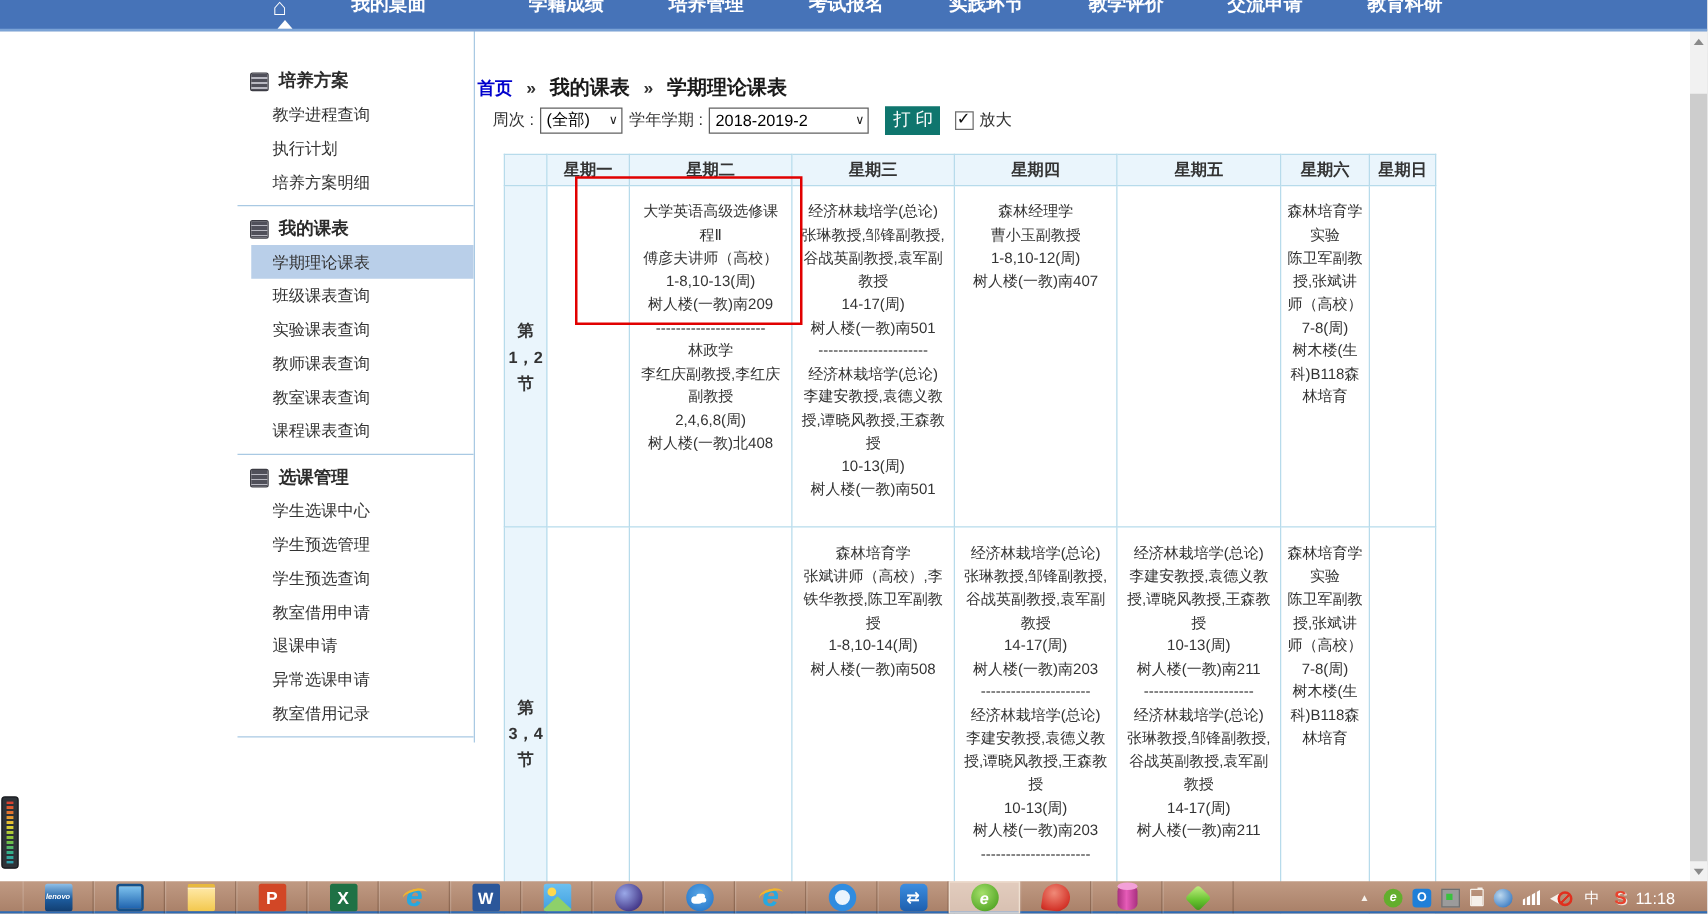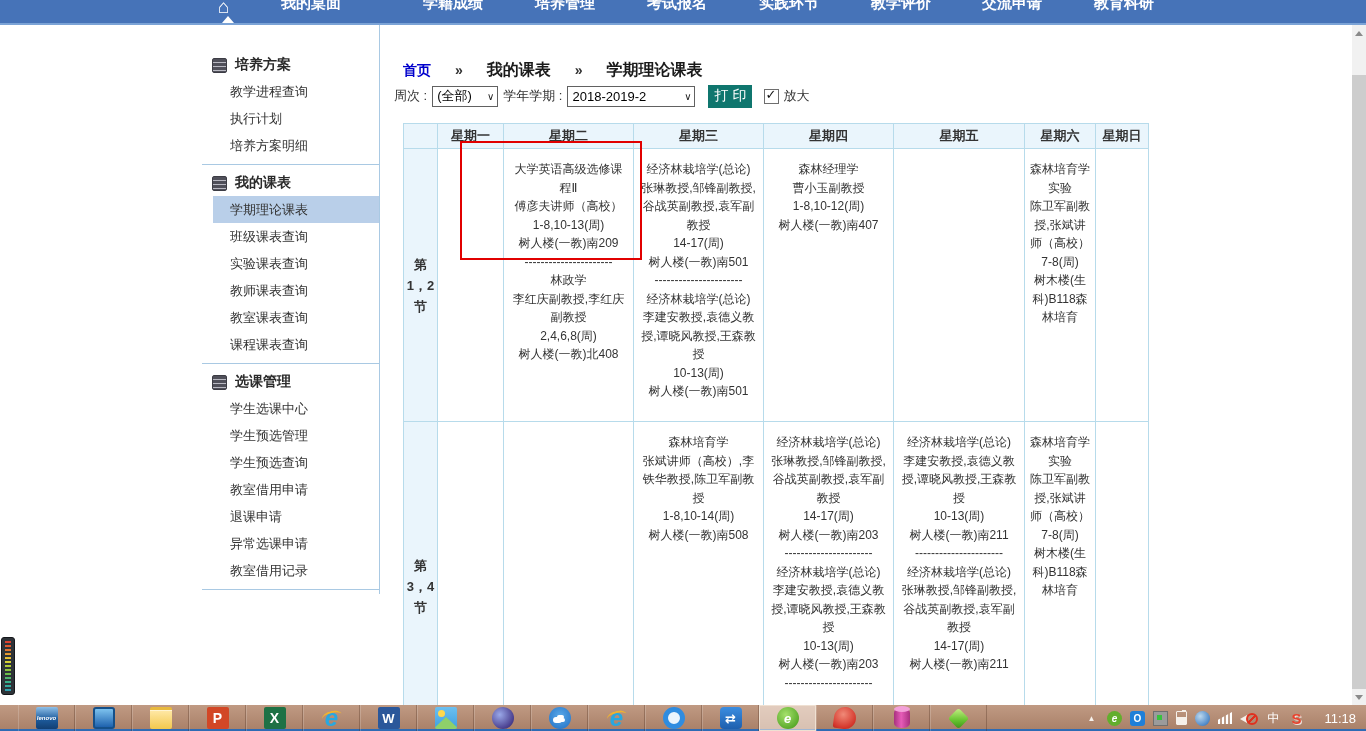--- a/index.html
+++ b/index.html
@@ -12,33 +12,33 @@
   .nav-item{position:absolute;top:-6px;width:120px;text-align:center;color:#fff;
             font-weight:bold;font-size:15px;cursor:pointer;white-space:nowrap;}
   .nav-home{position:absolute;left:218px;top:-3px;color:#fff;cursor:pointer;}
   .home-glyph{font-size:19px;line-height:19px;}
   .nav-caret{position:absolute;left:222px;bottom:0;width:0;height:0;
              border-left:6px solid transparent;border-right:6px solid transparent;
              border-bottom:7px solid #fff;}
 
   
   #sidebar{position:absolute;left:0;top:25px;width:380px;height:569px;background:#fff;
-           border-right:1px solid #a9c9e3;box-sizing:border-box;padding-top:27px;overflow:hidden;padding-left:12px;}
+           border-right:1px solid #a9c9e3;box-sizing:border-box;padding-top:27px;overflow:hidden;}
   .side-header{height:26px;display:flex;align-items:center;margin-left:200px;gap:8px;}
   .side-icon{width:15px;height:15px;border-radius:2px;flex:0 0 15px;
              background:repeating-linear-gradient(180deg,#50505a 0 3px,#b9b9c2 3px 4px);
              border:1px solid #3c3c44;box-sizing:border-box;}
   .side-title{font-size:14px;font-weight:bold;color:#2b2b2b;}
   .side-item{height:27px;line-height:27px;margin-left:201px;padding-left:17px;
              font-size:13px;color:#333;cursor:pointer;}
   .side-item.selected{background:#b9cfe9;}
   .side-sep{border-top:1px solid #a9c9e3;margin:5px 0 5px 190px;}
 
   
-  #breadcrumb{position:absolute;left:403px;top:60px;display:flex;align-items:baseline;gap:24px;z-index:2;}
+  #breadcrumb{position:absolute;left:382px;top:60px;display:flex;align-items:baseline;gap:11px;z-index:2;}
   .bc-home{color:#0000cc;font-weight:bold;font-size:14px;cursor:pointer;}
   .bc-sep{font-size:14px;font-weight:bold;color:#333;}
   .bc-crumb{font-size:16px;font-weight:bold;color:#1a1a1a;}
 
   #filterbar{position:absolute;left:394px;top:84px;height:24px;display:flex;align-items:center;z-index:2;}
   .flabel{font-size:13px;color:#333;}
   .select{display:flex;align-items:center;justify-content:space-between;height:21px;
           border:1px solid #616161;background:#fff;font-size:13px;color:#000;
           padding:0 3px 0 4px;box-sizing:border-box;margin:0 5px;cursor:pointer;}
   .select.week{width:66px;}
@@ -152,21 +152,21 @@
   [data-name="tray-signal-icon"]{background:repeating-linear-gradient(90deg,#fff 0 2px,rgba(255,255,255,.15) 2px 4px);
       clip-path:polygon(0 65%,100% 0,100% 100%,0 100%);width:14px;height:12px;}
   [data-name="tray-volume-muted-icon"]{width:18px;}
   [data-name="tray-volume-muted-icon"]::before{content:"";position:absolute;left:0;top:4px;
       border-top:4px solid transparent;border-bottom:4px solid transparent;border-right:7px solid #f5f0ea;}
   [data-name="tray-volume-muted-icon"]::after{content:"";position:absolute;right:0;top:2px;width:8px;height:8px;
       border:2px solid #e0301e;border-radius:50%;
       background:linear-gradient(135deg,transparent 42%,#e0301e 42% 58%,transparent 58%);}
   [data-name="tray-ime-icon"]{font-size:12px;font-weight:normal;}
   [data-name="tray-sogou-icon"]{color:#e8432e;font-size:15px;text-shadow:1px 1px 0 rgba(255,255,255,.8);}
-  #clock{position:absolute;right:10px;top:6px;color:#fff;font-size:13px;z-index:1;margin-left:25px;}
+  #clock{position:absolute;right:26px;top:6px;color:#fff;font-size:13px;z-index:1;margin-left:25px;}
 </style>
 </head>
 <body>
 
 <div id="stage" data-name="screen">
 
   <div id="navbar" data-name="top-navbar">
     <div class="nav-home" data-name="nav-home-tab">
       <span class="home-glyph" data-name="home-icon">⌂</span>
     </div>

